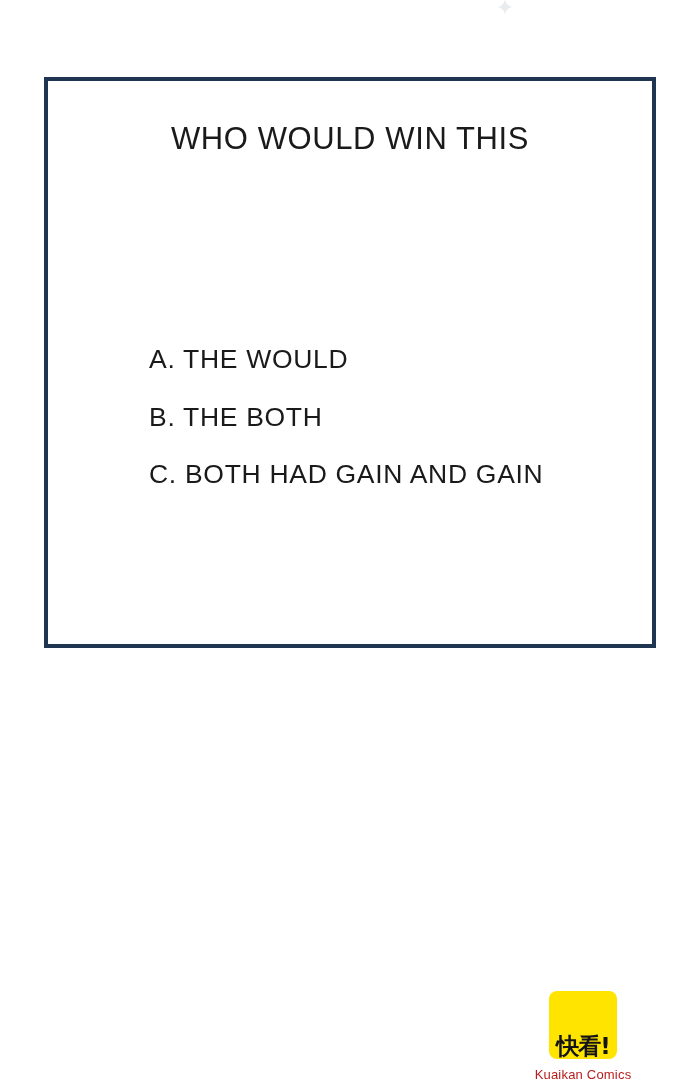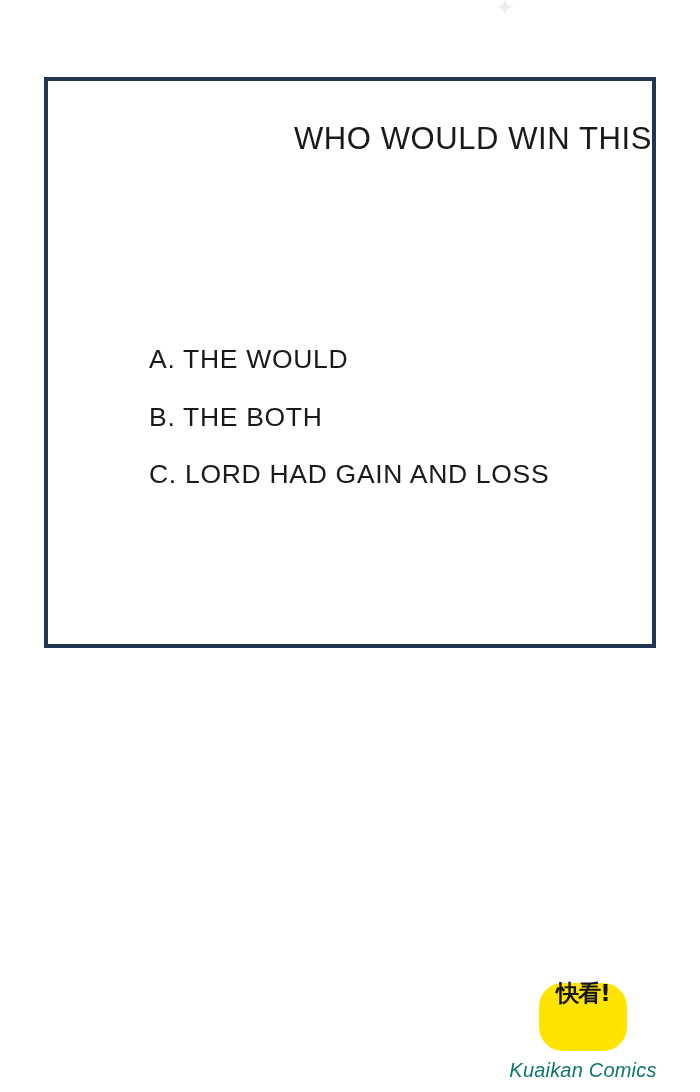--- a/index.html
+++ b/index.html
@@ -38,21 +38,21 @@
     box-sizing: border-box;
     border: 4px solid #1f3552;
     background: #ffffff;
   }
 
   .question-title {
     position: absolute;
     left: 0;
     top: 36px;
     width: 100%;
-    text-align: right;
+    text-align: center;
     color: #1a1a1a;
     font-size: 31px;
     line-height: 1.45;
     letter-spacing: 0.6px;
     font-weight: 400;
   }
   .question-title .line {
     display: block;
   }
 
@@ -73,62 +73,61 @@
 
   
   .publisher {
     position: absolute;
     right: 12px;
     bottom: 10px;
     width: 210px;
     text-align: center;
   }
   .publisher-logo {
-    width: 88px;
+    width: 68px;
     height: 68px;
-    border-radius: 24px;
+    border-radius: 8px;
     background: #ffe400;
     margin: 0 auto 8px auto;
     position: relative;
     display: flex;
-    align-items: flex-start;
+    align-items: flex-end;
     justify-content: center;
   }
   .publisher-logo .glyphs {
     font-family: "DejaVu Sans", sans-serif;
     font-size: 23px;
     font-weight: 700;
     color: #141414;
     letter-spacing: -1px;
     line-height: 1;
     transform: translateY(-1px);
   }
   .publisher-name {
-    font-size: 20px;
-    color: #0f766e;
+    font-size: 13px;
+    color: #b91c1c;
     letter-spacing: 0.2px;
     white-space: nowrap;
-    font-style: italic;
   }
 </style>
 </head>
 <body>
 
 <div class="top-artifact">✦</div>
 
 <div class="question-panel">
 
   <div class="question-title">
     <span class="line">WHO WOULD WIN THIS</span>
   </div>
 
   <div class="answers">
     <div class="answer-item">A. THE WOULD</div>
     <div class="answer-item">B. THE BOTH</div>
-    <div class="answer-item">C. LORD HAD GAIN AND LOSS</div>
+    <div class="answer-item">C. BOTH HAD GAIN AND GAIN</div>
   </div>
 
 </div>
 
 <div class="publisher">
   <div class="publisher-logo">
     <span class="glyphs">快看!</span>
   </div>
   <div class="publisher-name">Kuaikan Comics</div>
 </div>

